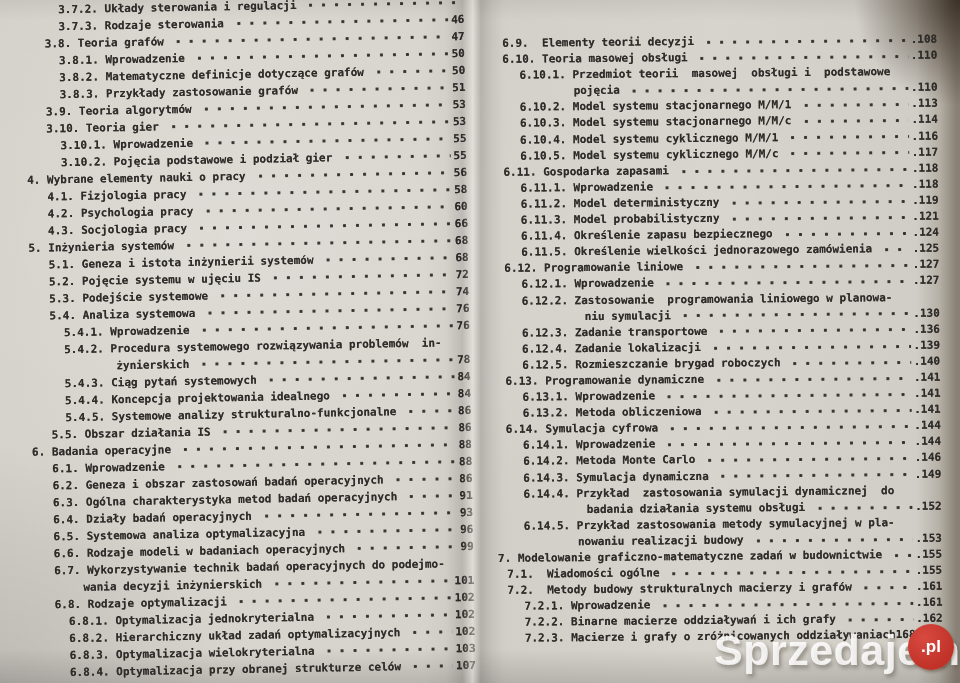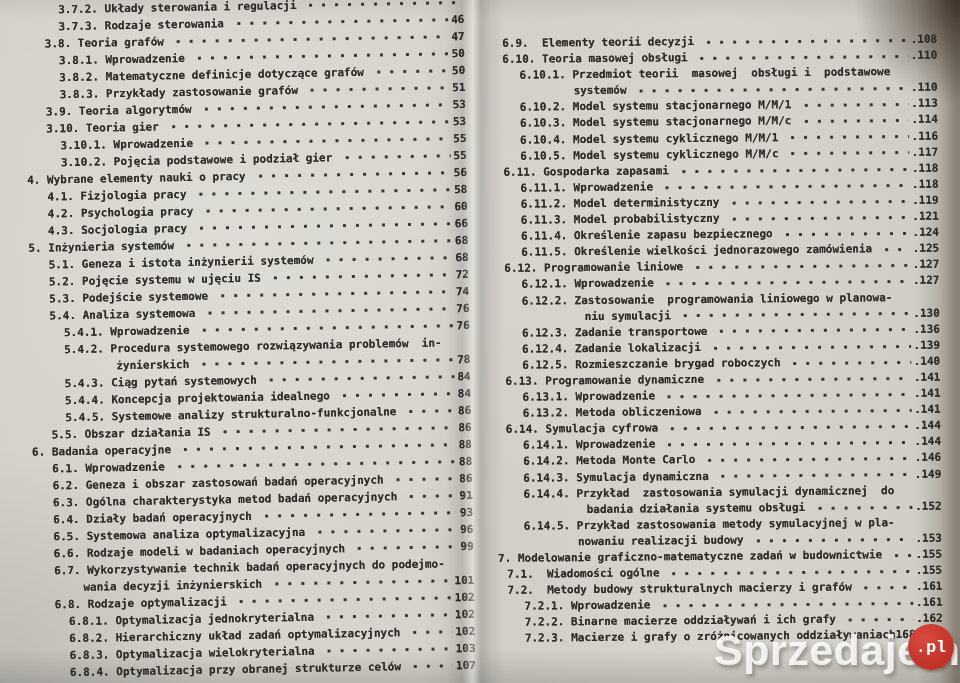--- a/index.html
+++ b/index.html
@@ -52,21 +52,21 @@
     position:absolute;left:8px;top:12px;
     font-family:"Liberation Sans","DejaVu Sans",sans-serif;font-weight:bold;font-size:43px;
     letter-spacing:0.5px;color:rgba(255,255,255,0.82);
     text-shadow:2px 3px 4px rgba(95,87,73,0.55), 0 0 1px rgba(255,255,255,0.35);
   }
   .wm-badge{
     position:absolute;left:202px;top:10px;width:46px;height:46px;border-radius:50%;
     background:radial-gradient(circle at 35% 30%, #d84a40, #c03128 70%);
     box-shadow:1px 2px 3px rgba(80,60,40,0.45);
     display:flex;align-items:center;justify-content:center;
-    font-family:Liberation Mono, monospace;font-weight:bold;font-size:17px;
+    font-family:Liberation Sans, sans-serif;font-weight:bold;font-size:17px;
     color:#ffffff;
   }
 </style>
 </head>
 <body>
 
 <div class="photo">
   <div class="col col-left" id="left-col">
       <div class="row ind-l3">
         <span class="t">3.7.2. Układy sterowania i regulacji</span>
@@ -272,21 +272,21 @@
       </div>
       <div class="row ind-l2">
         <span class="t">6.10. Teoria masowej obsługi</span>
         <span class="dots"></span>
         <span class="pg">.110</span>
       </div>
       <div class="row ind-l3 no-dots">
         <span class="t">6.10.1. Przedmiot teorii  masowej  obsługi i  podstawowe</span>
       </div>
       <div class="row ind-w1">
-        <span class="t">systemów</span>
+        <span class="t">pojęcia</span>
         <span class="dots"></span>
         <span class="pg">.110</span>
       </div>
       <div class="row ind-l3">
         <span class="t">6.10.2. Model systemu stacjonarnego M/M/1</span>
         <span class="dots"></span>
         <span class="pg">.113</span>
       </div>
       <div class="row ind-l3">
         <span class="t">6.10.3. Model systemu stacjonarnego M/M/c</span>

